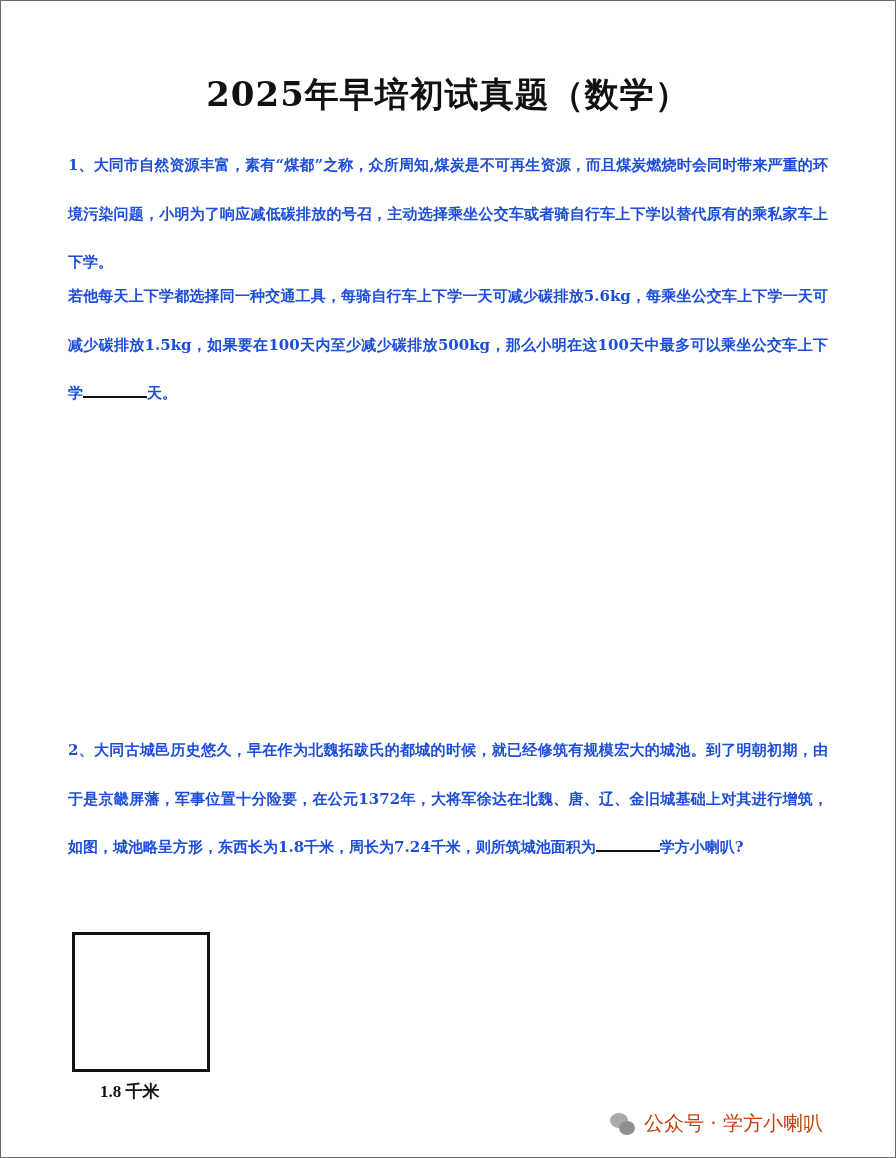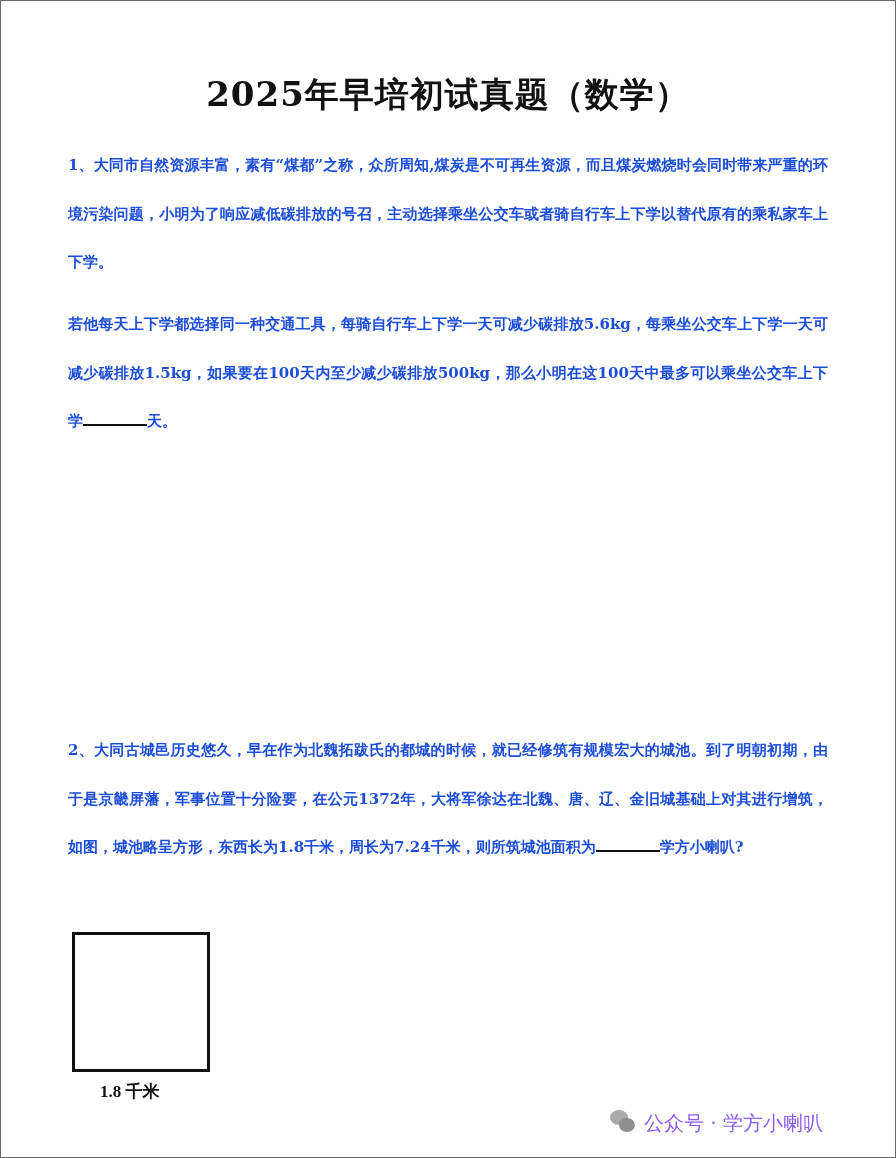--- a/index.html
+++ b/index.html
@@ -14,39 +14,39 @@
   }
   .para {
     position: absolute; left: 68px; width: 760px;
     font-size: 15px; font-weight: bold; line-height: 48.5px; color: #1d4ed8;
     text-align: justify; text-align-last: left;
   }
   .blank { display: inline-block; border-bottom: 2px solid #111; height: 16px; vertical-align: baseline; }
   .figure { position: absolute; left: 72px; top: 932px; width: 132px; height: 134px; border: 3px solid #111; }
   .fig-label { position: absolute; left: 100px; top: 1080px; font-size: 17px; font-weight: bold; font-family: Liberation Serif, serif; }
   .watermark {
-    position: absolute; left: 610px; top: 1110px; display: flex; align-items: flex-start;
-    font-family: "DejaVu Sans", sans-serif; font-size: 20px; color: #8b5cf6;
+    position: absolute; left: 610px; top: 1110px; display: flex; align-items: flex-end;
+    font-family: "DejaVu Sans", sans-serif; font-size: 20px; color: #c2410c;
   }
   .wm-icon { width: 26px; height: 24px; position: relative; margin-right: 8px; }
   .wm-icon .b1 { position: absolute; left: 0; top: 0; width: 18px; height: 15px; background: #aaa; border-radius: 50%; }
   .wm-icon .b2 { position: absolute; left: 9px; top: 8px; width: 16px; height: 14px; background: #8f8f8f; border-radius: 50%; }
 </style>
 </head>
 <body>
 
 <div class="frame"></div>
 
 <div class="title">2025年早培初试真题（数学）</div>
 
 <div class="para" style="top:141px;">
   <span>1、</span><span>大同市自然资源丰富，素有“煤都”之称，众所周知,煤炭是不可再生资源，而且煤炭燃烧时会同时带来严重的环境污染问题，小明为了响应减低碳排放的号召，主动选择乘坐公交车或者骑自行车上下学以替代原有的乘私家车上下学。</span>
 </div>
 
-<div class="para" style="top:300px;">
+<div class="para" style="top:272px;">
   <span>若他每天上下学都选择同一种交通工具，每骑自行车上下学一天可减少碳排放5.6kg，每乘坐公交车上下学一天可减少碳排放1.5kg，如果要在100天内至少减少碳排放500kg，那么小明在这100天中最多可以乘坐公交车上下学</span><span class="blank" style="width:64px;"></span><span>天。</span>
 </div>
 
 <div class="para" style="top:726px;">
   <span>2、</span><span>大同古城邑历史悠久，早在作为北魏拓跋氏的都城的时候，就已经修筑有规模宏大的城池。到了明朝初期，由于是京畿屏藩，军事位置十分险要，在公元1372年，大将军徐达在北魏、唐、辽、金旧城基础上对其进行增筑，如图，城池略呈方形，东西长为1.8千米，周长为7.24千米，则所筑城池面积为</span><span class="blank" style="width:64px;"></span><span>学方小喇叭?</span>
 </div>
 
 <div class="figure"></div>
 <div class="fig-label">1.8 千米</div>
 

